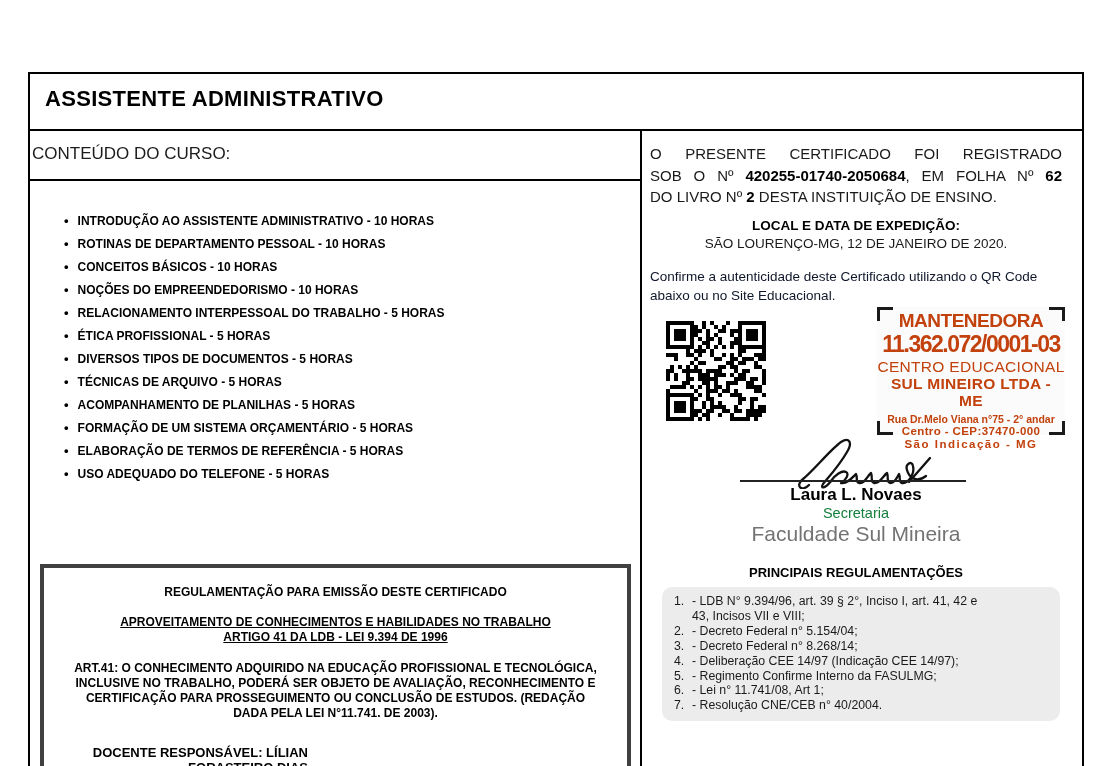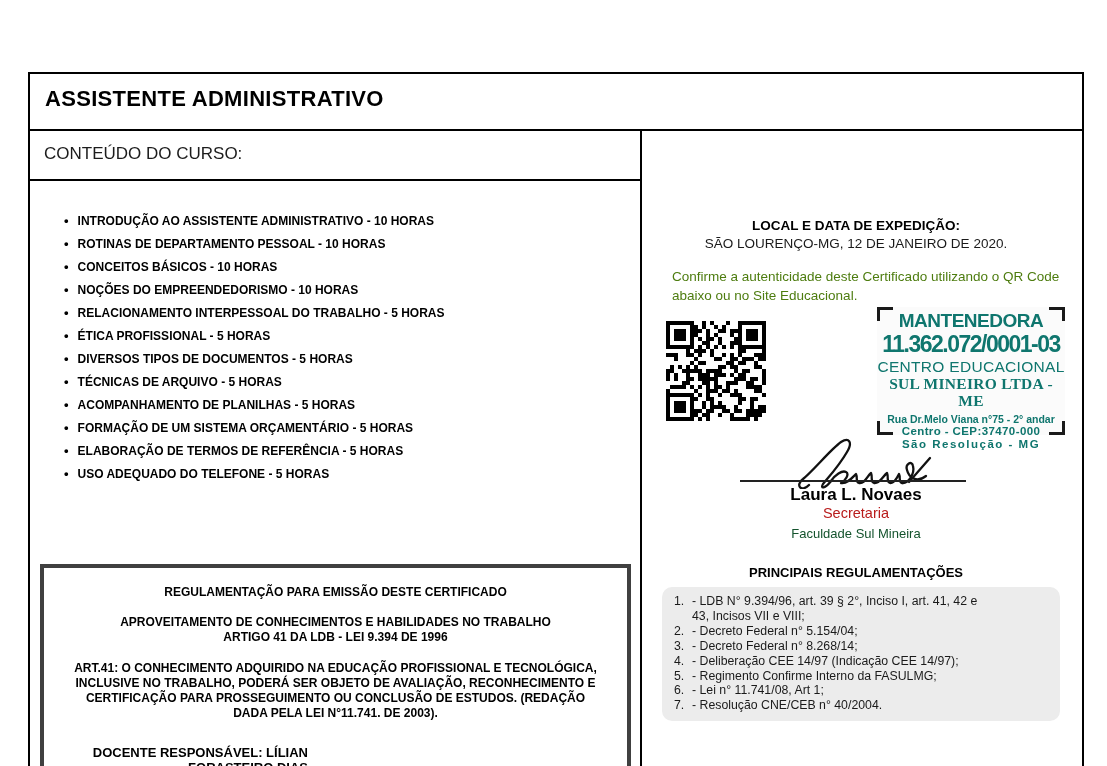--- a/index.html
+++ b/index.html
@@ -3,67 +3,67 @@
 <meta charset="utf-8">
 <style>
   html,body{margin:0;padding:0;background:#fff;}
   .page{position:relative;width:1107px;height:766px;background:#fff;overflow:hidden;
         font-family:"Liberation Sans",sans-serif;color:#111;margin-top:48px;}
   .abs{position:absolute;}
   .frame{left:28px;top:24px;width:1056px;height:718px;border:2px solid #000;box-sizing:border-box;}
   .hline{background:#000;height:2px;}
   .vline{background:#000;width:2px;}
   .course-title{left:45px;top:38px;font-size:22px;font-weight:bold;letter-spacing:.3px;color:#000;}
-  .conteudo{left:44px;top:96px;font-size:17px;color:#1c1c1c;}
+  .conteudo{left:32px;top:96px;font-size:17px;color:#1c1c1c;}
   
   .topics{left:64px;top:161px;width:560px;list-style:none;margin:0;padding:0;}
   .topics li{height:23px;display:flex;align-items:center;font-size:12px;font-weight:bold;color:#000;}
   .topics .blt{font-size:13px;margin-right:9px;line-height:1;}
   
   .regbox{left:40px;top:516px;width:591px;height:210px;border:4px solid #404040;box-sizing:border-box;
           text-align:center;font-weight:bold;font-size:12px;color:#000;padding:17px 24px;}
   .regbox .rb-title{margin-bottom:16px;}
-  .regbox .rb-sub{line-height:15px;margin-bottom:16px;}
+  .regbox .rb-sub{line-height:15px;margin-bottom:16px;text-decoration:underline;}
   .regbox .rb-body{line-height:15px;}
   
   .foot-left{left:40px;top:697px;width:268px;text-align:right;font-size:13px;font-weight:bold;
              line-height:15px;color:#000;}
   .foot-right{left:330px;top:697px;width:300px;text-align:right;font-size:13px;line-height:15px;color:#111;}
   .foot-right b{color:#000;}
   
   .regpar{left:650px;top:95px;width:412px;font-size:15px;color:#1a1a1a;}
   .regpar .jl{text-align:justify;text-align-last:justify;line-height:21.5px;}
   .regpar .ll{text-align:left;line-height:21.5px;}
   .regpar b{color:#000;}
   .localblk{left:650px;top:169px;width:412px;text-align:center;font-size:13.5px;line-height:18px;color:#1a1a1a;}
   .localblk .lb-t{font-weight:bold;color:#000;}
-  .confirme{left:672px;top:220px;width:414px;font-size:13.5px;line-height:18.5px;color:#4d7c0f;}
+  .confirme{left:650px;top:220px;width:414px;font-size:13.5px;line-height:18.5px;color:#0f172a;}
   
   .qr{left:666px;top:272px;width:100px;height:102px;}
   
-  .stamp{left:877px;top:259px;width:188px;height:128px;color:#0f766e;text-align:center;background:#fbfbfb;}
+  .stamp{left:877px;top:259px;width:188px;height:128px;color:#c2410c;text-align:center;background:#fbfbfb;}
   .stamp .s1{font-weight:bold;font-size:19px;letter-spacing:-.5px;padding-top:3px;}
   .stamp .s2{font-weight:bold;font-size:23px;letter-spacing:-1.5px;line-height:24px;}
   .stamp .s3{font-size:15.5px;letter-spacing:.3px;line-height:17px;margin-top:2px;}
-  .stamp .s4{font-size:15.5px;font-weight:bold;letter-spacing:.3px;line-height:17px;font-family:Liberation Serif, serif;}
+  .stamp .s4{font-size:15.5px;font-weight:bold;letter-spacing:.3px;line-height:17px;}
   .stamp .s5{font-size:10.5px;font-weight:bold;margin-top:4px;line-height:12px;}
   .stamp .s6{font-size:11.5px;font-weight:bold;letter-spacing:.4px;line-height:13px;}
   .stamp .s7{font-size:11.5px;font-weight:bold;letter-spacing:1.5px;line-height:13px;}
   .bk{position:absolute;width:13px;height:11px;}
   .bk-tl{left:0;top:0;border-left:3px solid #1a1a1a;border-top:3px solid #1a1a1a;}
   .bk-tr{right:0;top:0;border-right:3px solid #1a1a1a;border-top:3px solid #1a1a1a;}
   .bk-bl{left:0;bottom:0;border-left:3px solid #1a1a1a;border-bottom:3px solid #1a1a1a;}
   .bk-br{right:0;bottom:0;border-right:3px solid #1a1a1a;border-bottom:3px solid #1a1a1a;}
   
   .sig-squiggle{left:795px;top:389px;}
   .sig-line{left:740px;top:432px;width:226px;height:2px;background:#222;}
   .sigblk{left:718px;top:437px;width:276px;text-align:center;color:#000;}
   .sigblk .sg-name{font-size:17px;font-weight:bold;line-height:19px;}
-  .sigblk .sg-role{font-size:14.5px;line-height:19px;color:#b91c1c;}
-  .sigblk .sg-inst{font-size:13px;line-height:22px;color:#14532d;}
+  .sigblk .sg-role{font-size:14.5px;line-height:19px;color:#15803d;}
+  .sigblk .sg-inst{font-size:21px;line-height:22px;color:#737373;}
   
   .prin-title{left:650px;top:517px;width:412px;text-align:center;font-size:13px;font-weight:bold;color:#000;}
   .graybox{left:662px;top:539px;width:398px;border-radius:10px;background:#ececec;
            padding:7px 10px 8px 12px;box-sizing:border-box;}
   .graybox ol{list-style:none;margin:0;padding:0;font-size:12.3px;color:#1a1a1a;}
   .graybox li{display:flex;line-height:14.9px;}
   .graybox .num{width:18px;flex:none;text-align:left;}
   .graybox .txt{max-width:302px;}
 </style>
 </head>
@@ -138,20 +138,25 @@
       <div>ARTIGO 41 DA LDB - LEI 9.394 DE 1996</div>
     </div>
     <div class="rb-body">ART.41: O CONHECIMENTO ADQUIRIDO NA EDUCAÇÃO PROFISSIONAL E TECNOLÓGICA, INCLUSIVE NO TRABALHO, PODERÁ SER OBJETO DE AVALIAÇÃO, RECONHECIMENTO E CERTIFICAÇÃO PARA PROSSEGUIMENTO OU CONCLUSÃO DE ESTUDOS. (REDAÇÃO DADA PELA LEI N°11.741. DE 2003).</div>
   </div>
 
   <div class="abs foot-left">
     <div>DOCENTE RESPONSÁVEL: LÍLIAN FORASTEIRO DIAS</div>
     <div>Reg. MEC: 10.541</div>
   </div>
 
+  <div class="abs regpar">
+    <div class="jl">O PRESENTE CERTIFICADO FOI REGISTRADO</div>
+    <div class="jl"><span>SOB O Nº </span><b>420255-01740-2050684</b><span>, EM FOLHA Nº </span><b>62</b></div>
+    <div class="ll"><span>DO LIVRO Nº </span><b>2</b><span> DESTA INSTITUIÇÃO DE ENSINO.</span></div>
+  </div>
 
   <div class="abs localblk">
     <div class="lb-t">LOCAL E DATA DE EXPEDIÇÃO:</div>
     <div>SÃO LOURENÇO-MG, 12 DE JANEIRO DE 2020.</div>
   </div>
 
   <div class="abs confirme">Confirme a autenticidade deste Certificado utilizando o QR Code abaixo ou no Site Educacional.</div>
 
   <svg class="abs qr" viewBox="0 0 100 100" xmlns="http://www.w3.org/2000/svg">
       <rect x="0" y="0" width="4" height="4" fill="#000"></rect>
@@ -478,21 +483,21 @@
     <span class="bk bk-tl"></span>
     <span class="bk bk-tr"></span>
     <span class="bk bk-bl"></span>
     <span class="bk bk-br"></span>
     <div class="s1">MANTENEDORA</div>
     <div class="s2">11.362.072/0001-03</div>
     <div class="s3">CENTRO EDUCACIONAL</div>
     <div class="s4">SUL MINEIRO LTDA - ME</div>
     <div class="s5">Rua Dr.Melo Viana n°75 - 2° andar</div>
     <div class="s6">Centro - CEP:37470-000</div>
-    <div class="s7">São Resolução - MG</div>
+    <div class="s7">São Indicação - MG</div>
   </div>
 
   <svg class="abs sig-squiggle" width="150" height="52" viewBox="0 0 150 52" xmlns="http://www.w3.org/2000/svg">
     <g fill="none" stroke="#111" stroke-width="2.3" stroke-linecap="round" stroke-linejoin="round">
       <path d="M14,48 C6,56 0,48 8,42 C18,34 36,12 46,5 C54,0 58,5 52,15 C44,29 32,42 28,47 C25,52 30,52 36,44"></path>
       <path d="M36,44 C40,38 47,33 51,35 C55,37 50,44 46,46 C52,47 57,41 61,37 C63,41 60,45 64,46 C70,47 72,39 76,36 C78,41 75,45 79,46 C85,47 88,39 92,36 C94,41 91,45 95,46 C99,47 102,41 104,37 C106,41 103,45 107,46"></path>
       <path d="M107,46 C113,47 120,37 118,29 C117,23 110,27 112,33 C114,41 122,46 131,39"></path>
       <path d="M114,45 L135,21"></path>
     </g>
   </svg>

